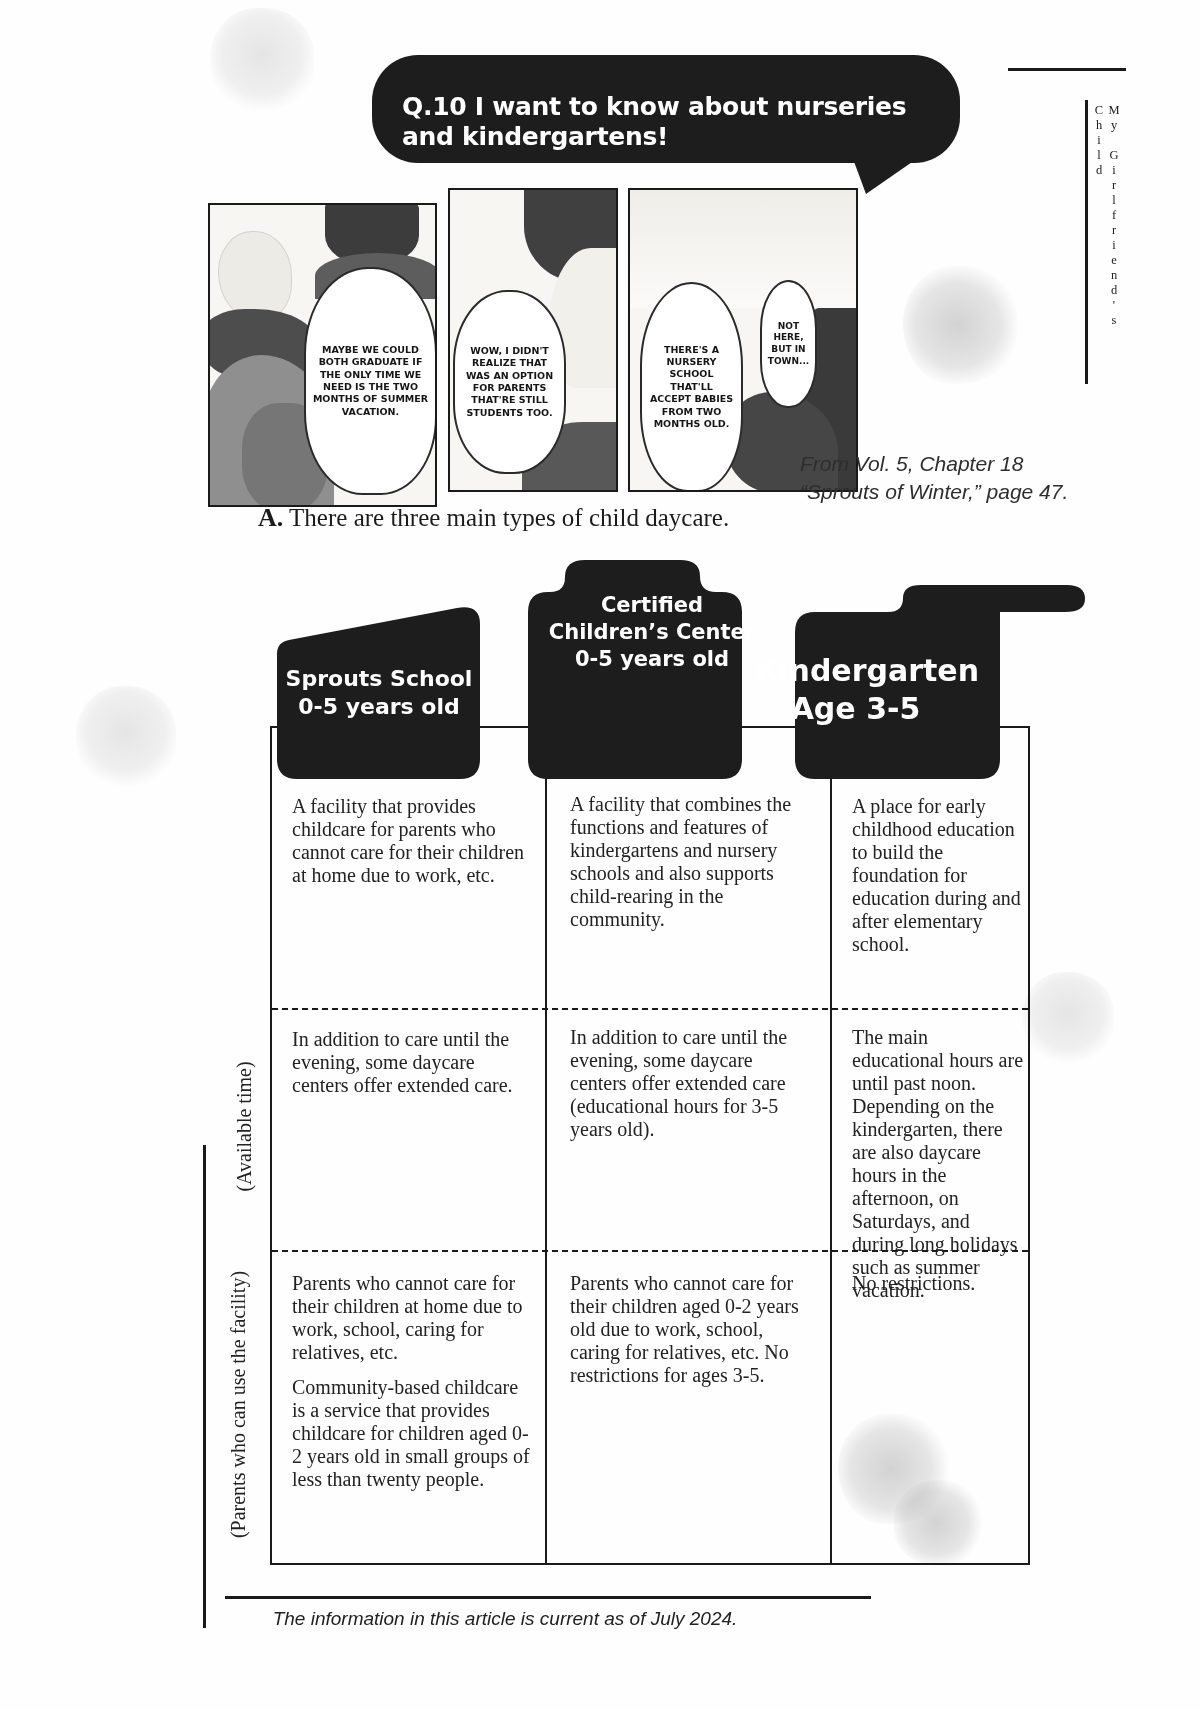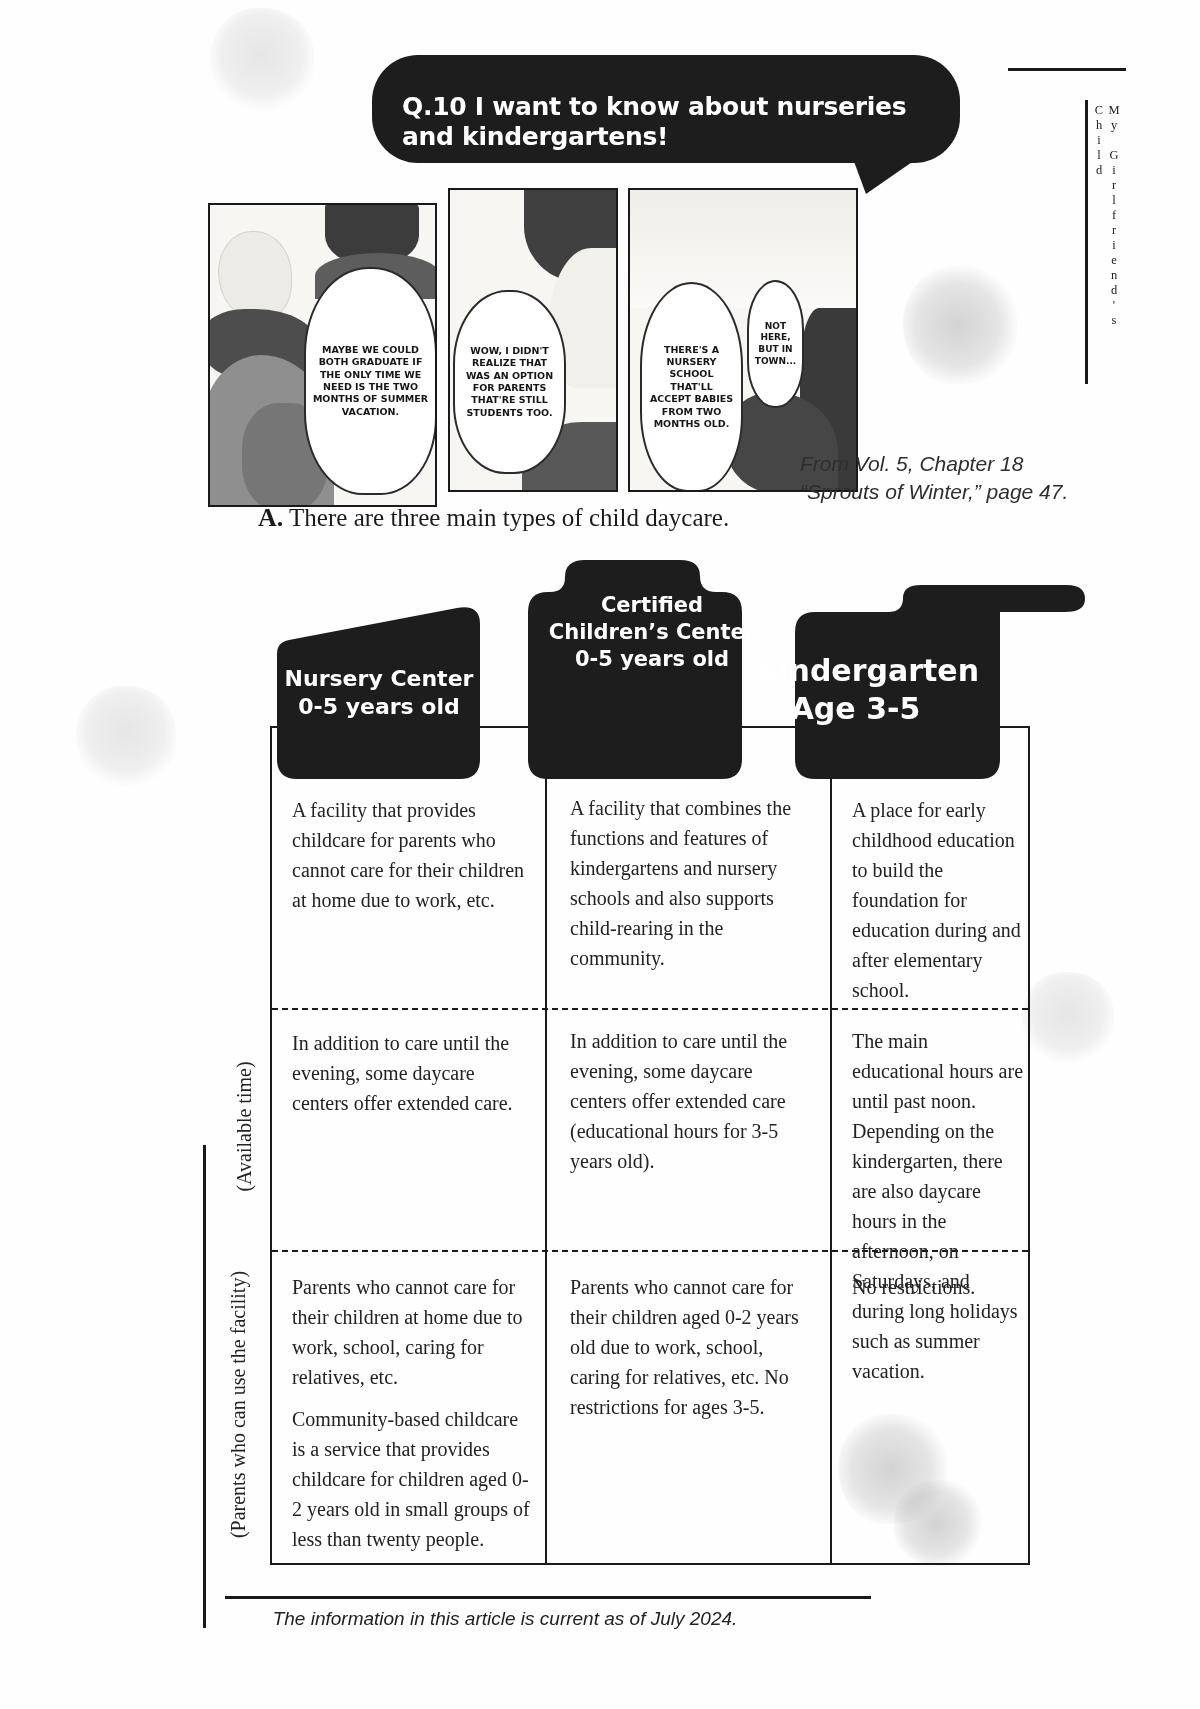--- a/index.html
+++ b/index.html
@@ -40,21 +40,21 @@
   .answer .a-prefix{font-weight:bold;font-size:26px;}
 
   
   .tab-text{position:absolute;color:#fff;text-align:center;font-family:"DejaVu Sans",sans-serif;
             font-weight:bold;line-height:1.28;}
 
   
   .tframe{position:absolute;left:270px;top:726px;width:760px;height:839px;border:2px solid #1a1a1a;box-sizing:border-box;background:transparent;}
   .vdiv{position:absolute;top:726px;width:2px;height:839px;background:#1a1a1a;}
   .hdash{position:absolute;left:272px;width:756px;height:0;border-top:2px dashed #1a1a1a;}
-  .cell{position:absolute;font-size:20px;line-height:30px;color:#222;}
+  .cell{position:absolute;font-size:20px;line-height:23px;color:#222;}
   .cell p{margin:0 0 12px 0;}
 
   .rl-rule{position:absolute;left:203px;top:1145px;width:2.5px;height:483px;background:#1a1a1a;}
   .rowlabel{position:absolute;transform:rotate(-90deg);text-align:center;font-size:20px;color:#222;white-space:nowrap;}
 
   .footer-rule{position:absolute;left:225px;top:1596px;width:646px;height:3px;background:#1a1a1a;}
   .footer-text{position:absolute;left:225px;top:1608px;width:560px;text-align:center;
                font-family:"Liberation Sans",sans-serif;font-style:italic;font-size:19px;color:#222;}
 </style>
 </head>
@@ -98,21 +98,21 @@
     </div>
   </div>
 
   <div class="panel p3">
     <div class="art" style="left:0;top:-4px;width:226px;height:122px;background:linear-gradient(#efede8,#fbfaf8);"></div>
     <div class="art" style="right:-4px;top:118px;width:60px;height:190px;background:#3a3a3a;border-radius:32% 0 0 18%;"></div>
     <div class="art" style="left:96px;top:202px;width:112px;height:102px;background:#464646;border-radius:42% 60% 0 48%;"></div>
     <div class="speech" style="left:10px;top:92px;width:103px;height:210px;border-radius:50% 50% 44% 46% / 40% 40% 36% 38%;">
       <span>THERE'S A NURSERY SCHOOL THAT'LL ACCEPT BABIES FROM TWO MONTHS OLD.</span>
     </div>
-    <div class="speech" style="left:117px;top:90px;width:57px;height:128px;border-radius:50% 50% 48% 48%/38% 38% 36% 36%;font-size:9px;">
+    <div class="speech" style="left:130px;top:90px;width:57px;height:128px;border-radius:50% 50% 48% 48%/38% 38% 36% 36%;font-size:9px;">
       <span>NOT HERE, BUT IN TOWN...</span>
     </div>
   </div>
 
   <div class="attribution">
     <div>From Vol. 5, Chapter 18</div>
     <div>“Sprouts of Winter,” page 47.</div>
   </div>
 
   <div class="answer">
@@ -130,21 +130,21 @@
     <path fill="#1d1d1d" d="M 0 52 Q 0 40 12 38 L 180 6 Q 203 2 203 22 L 203 157 Q 203 177 183 177 L 20 177 Q 0 177 0 157 Z"></path>
   </svg>
   <svg class="abs" style="left:528px;top:560px;" width="214" height="219" viewBox="0 0 214 219">
     <path fill="#1d1d1d" d="M 0 52 Q 0 32 20 32 L 22 32 Q 37 32 37 17 Q 37 0 57 0 L 152 0 Q 172 0 172 16 Q 172 32 188 32 L 194 32 Q 214 32 214 52 L 214 199 Q 214 219 194 219 L 20 219 Q 0 219 0 199 Z"></path>
   </svg>
   <svg class="abs" style="left:795px;top:585px;" width="290" height="194" viewBox="0 0 290 194">
     <path fill="#1d1d1d" d="M 0 47 Q 0 27 20 27 L 93 27 Q 108 27 108 13 Q 108 0 126 0 L 272 0 Q 290 0 290 14 Q 290 27 270 27 L 205 27 L 205 174 Q 205 194 185 194 L 20 194 Q 0 194 0 174 Z"></path>
   </svg>
 
   <div class="tab-text" style="left:281px;top:665px;width:196px;font-size:22px;">
-    <div>Nursery Center</div>
+    <div>Sprouts School</div>
     <div>0-5 years old</div>
   </div>
   <div class="tab-text" style="left:528px;top:592px;width:248px;font-size:21px;">
     <div>Certified</div>
     <div>Children’s Center</div>
     <div>0-5 years old</div>
   </div>
   <div class="tab-text" style="left:755px;top:652px;width:201px;font-size:30px;">
     <div>Kindergarten</div>
     <div>Age 3-5</div>

